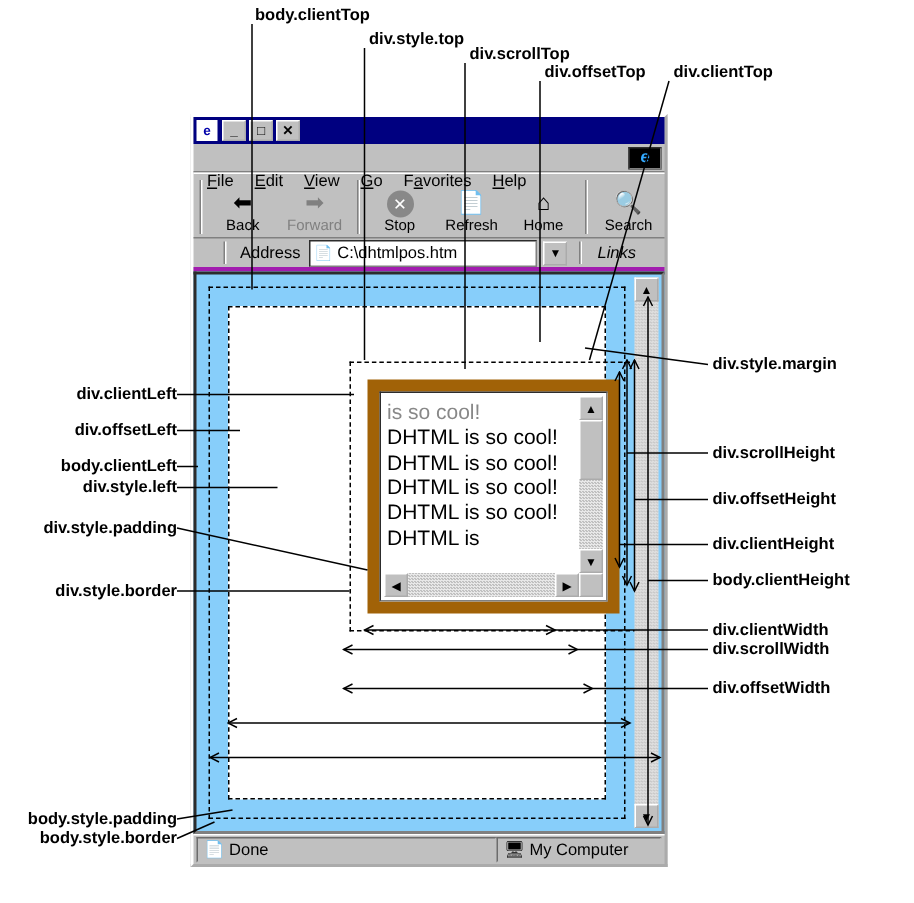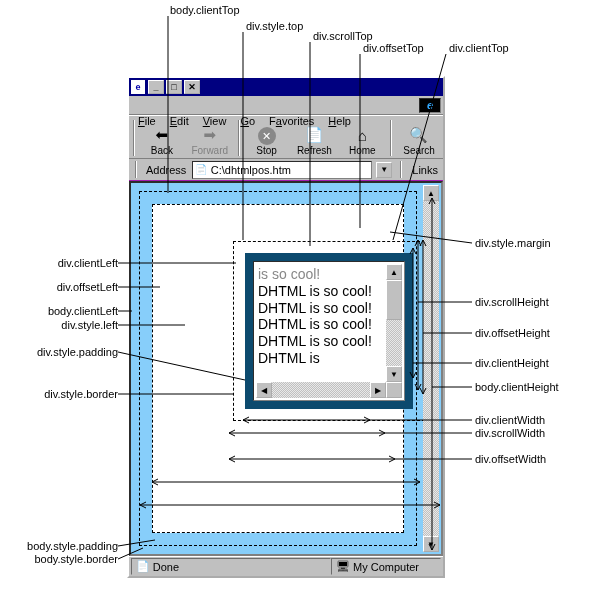--- a/index.html
+++ b/index.html
@@ -12,20 +12,21 @@
     width: 609px;
     height: 602px;
     position: relative;
     overflow: hidden;
   }
   .annot {
     position: absolute;
     font-size: 11px;
     white-space: nowrap;
     color: #000;
+    font-weight: bold;
   }
   .win {
     position: absolute;
     left: 127px; top: 76px;
     width: 318px; height: 502px;
     background: #c0c0c0;
     border: 2px outset #fff;
   }
   .titlebar {
     background: #000080;
@@ -95,41 +96,41 @@
   }
   .tbtn.disabled { color: #808080; }
   .tbtn .glyph {
     width: 20px; height: 20px;
     display: inline-flex; align-items: center; justify-content: center;
     font-size: 15px;
   }
   .addrbar {
     display: flex; align-items: center;
     height: 22px;
-    border-bottom: 1px solid #a21caf;
-    padding: 0 2px; gap: 4px;
+    border-bottom: 3px solid #a21caf;
+    padding: 0 16px; gap: 4px;
   }
   .addrlabel { font-size: 11px; padding: 0 2px; }
   .addrbox {
     flex: 1;
     display: flex; align-items: center;
     background: #fff;
     border: 1px inset #808080;
     height: 18px;
     padding: 0 2px;
     font-size: 11px;
     gap: 3px;
   }
   .dropbtn {
     width: 16px; height: 16px;
     background: #c0c0c0; border: 1px outset #fff;
     display: inline-flex; align-items: center; justify-content: center;
     font-size: 8px;
   }
-  .linkslabel { font-size: 11px; padding: 0 3px; }
+  .linkslabel { font-size: 11px; padding: 0 3px; font-style: italic; }
   .viewport {
     position: relative;
     width: 100%;
     height: calc(100% - 18px - 19px - 44px - 22px - 20px);
     background: #87cefa;
     border: 2px inset #808080;
   }
   .bodyBorder {
     position: absolute;
     left: 8px; top: 8px; right: 24px; bottom: 8px;
@@ -144,21 +145,21 @@
   .divMargin {
     position: absolute;
     left: 80px; top: 36px;
     width: 192px; height: 180px;
     border: 1px dashed #000;
   }
   .divBorder {
     position: absolute;
     left: 92px; top: 48px;
     width: 168px; height: 156px;
-    background: #0c4a6e;
+    background: #a16207;
   }
   .divPad {
     position: absolute;
     left: 8px; top: 8px; right: 8px; bottom: 8px;
     background: #fff;
     border: 1px inset #808080;
   }
   .divContent {
     position: absolute;
     left: 4px; top: 4px; right: 20px; bottom: 20px;

